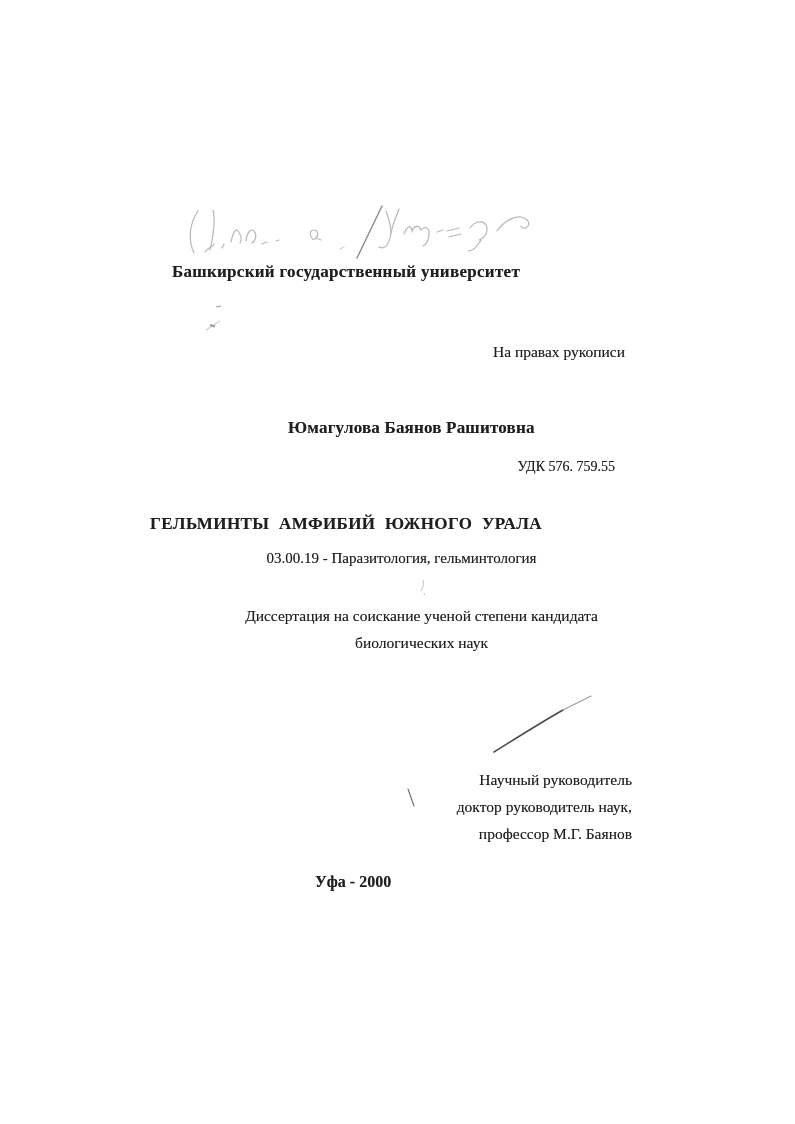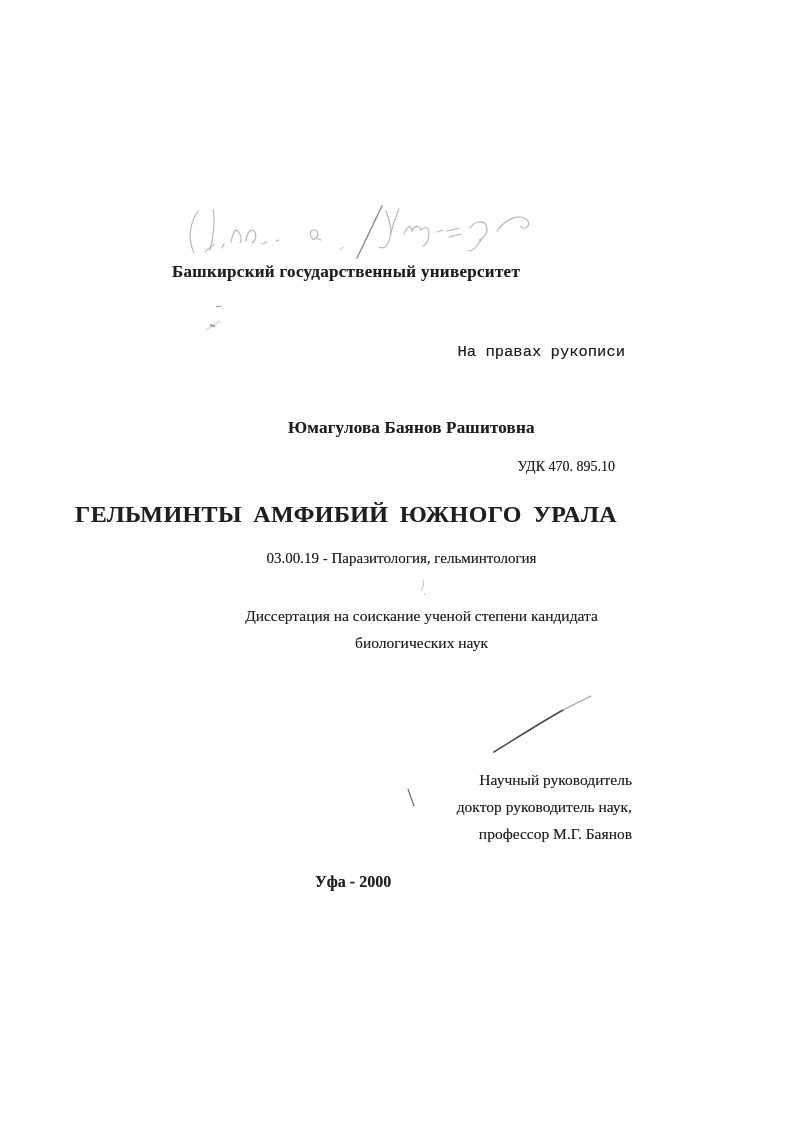--- a/index.html
+++ b/index.html
@@ -14,24 +14,24 @@
   }
   .line {
     position: absolute;
     white-space: nowrap;
     text-shadow: 0 0 0.5px rgba(40,40,40,0.55);
   }
   .center { left: 0; width: 692px; text-align: center; }
   .bold { font-weight: bold; }
 
   .university   { top: 262px; font-size: 17px; letter-spacing: 0.3px; }
-  .manuscript   { top: 343px; right: 170px; font-size: 15.5px; font-family: Liberation Mono, monospace; }
+  .manuscript   { top: 343px; right: 170px; font-size: 15.5px; }
   .author       { top: 418px; left: 288px; font-size: 17px; letter-spacing: 0.2px; }
   .udk          { top: 459px; right: 180px; font-size: 14px; }
-  .title        { top: 501px; font-size: 24px; word-spacing: 5px; letter-spacing: 0.4px; }
+  .title        { top: 514px; font-size: 17px; word-spacing: 5px; letter-spacing: 0.4px; }
   .specialty    { top: 550px; left: 4px; width: 795px; text-align: center; font-size: 15px; }
   .dissertation { top: 602px; left: 24px; width: 795px; text-align: center;
                   font-size: 15.5px; line-height: 27px; white-space: normal; }
   .supervisor   { top: 766px; right: 163px; text-align: right;
                   font-size: 15.5px; line-height: 27px; margin-left: 20px; }
   .cityyear     { top: 873px; left: 315px; font-size: 16px; }
 
   .marks-overlay {
     position: absolute; left: 0; top: 0; width: 795px; height: 1124px;
     pointer-events: none;
@@ -81,21 +81,21 @@
 
     <path d="M408,789 L414,806" fill="none" stroke="#6a6a6a" stroke-width="1.1" stroke-linecap="round"></path>
   </svg>
 
   <div class="line center bold university">Башкирский государственный университет</div>
 
   <div class="line manuscript">На правах рукописи</div>
 
   <div class="line bold author">Юмагулова Баянов Рашитовна</div>
 
-  <div class="line udk">УДК 470. 895.10</div>
+  <div class="line udk">УДК 576. 759.55</div>
 
   <div class="line center bold title">ГЕЛЬМИНТЫ АМФИБИЙ ЮЖНОГО УРАЛА</div>
 
   <div class="line specialty">03.00.19 - Паразитология, гельминтология</div>
 
   <div class="line dissertation">
     <div>Диссертация на соискание ученой степени кандидата</div>
     <div>биологических наук</div>
   </div>
 

